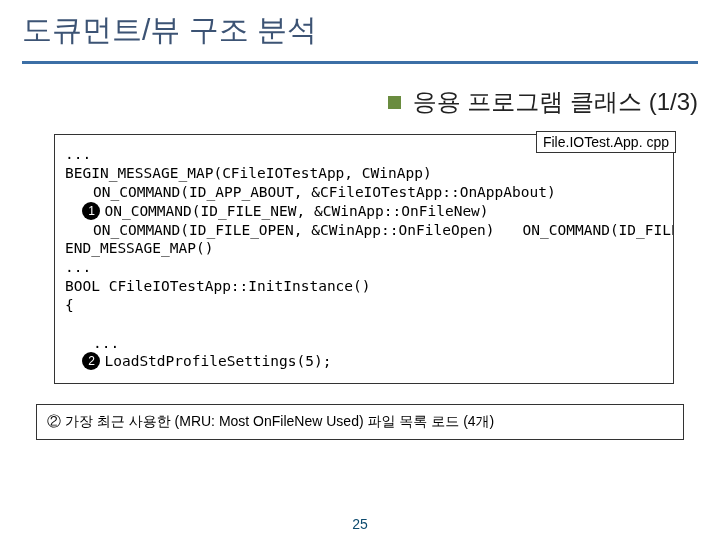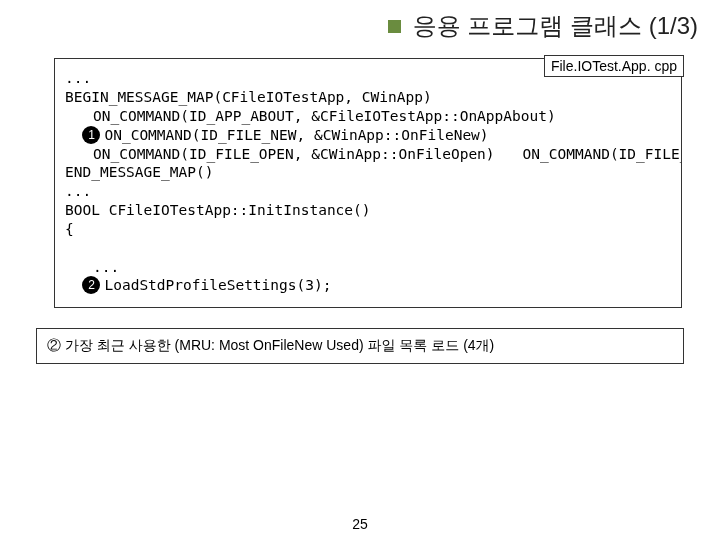--- a/index.html
+++ b/index.html
@@ -41,21 +41,21 @@
       margin-right: 12px;
       flex-shrink: 0;
     }
     .bullet-text {
       font-size: 24px;
       color: #222;
       letter-spacing: 0px;
     }
     .code-box-wrap {
       position: relative;
-      margin: 0 16px 20px 32px;
+      margin: 0 24px 20px 32px;
     }
     .file-tag {
       position: absolute;
       right: -2px;
       top: -3px;
       border: 1px solid #333;
       background: #fff;
       padding: 2px 6px;
       font-size: 14px;
       z-index: 2;
@@ -95,36 +95,37 @@
       font-size: 14px;
       background: #fff;
     }
     .pagenum {
       position: absolute;
       bottom: 8px;
       left: 0;
       right: 0;
       text-align: center;
       font-size: 14px;
-      color: #000000;
+      color: #0c4a6e;
     }
   </style>
 </head>
 <body>
 
 <div class="slide">
 
+  <div class="title">도큐먼트/뷰 구조 분석</div>
 
   <div class="bullet-row">
     <div class="bullet"></div>
     <div class="bullet-text">응용 프로그램 클래스 (1/3)</div>
   </div>
 
   <div class="code-box-wrap">
     <div class="file-tag">File.IOTest.App. cpp</div>
     <div class="code-box"><span class="line">...</span><span class="line">BEGIN_MESSAGE_MAP(CFileIOTestApp, CWinApp)</span><span class="line indent1">ON_COMMAND(ID_APP_ABOUT, &amp;CFileIOTestApp::OnAppAbout)</span><span class="line">  <span class="num-circle">1</span><span>ON_COMMAND(ID_FILE_NEW, &amp;CWinApp::OnFileNew)</span></span><span class="line indent1">ON_COMMAND(ID_FILE_OPEN, &amp;CWinApp::OnFileOpen)</span><span class="line indent1">ON_COMMAND(ID_FILE_PRINT_SETUP, &amp;CWinApp::OnFilePrintSetup)</span><span class="line">END_MESSAGE_MAP()</span><span class="line">...</span><span class="line">BOOL CFileIOTestApp::InitInstance()</span><span class="line">{</span>
-<span class="line indent1">...</span><span class="line">  <span class="num-circle">2</span><span>LoadStdProfileSettings(3);</span></span></div>
+<span class="line indent1">...</span><span class="line">  <span class="num-circle">2</span><span>LoadStdProfileSettings(5);</span></span></div>
   </div>
 
   <div class="note-box">② 가장 최근 사용한 (MRU: Most OnFileNew Used) 파일 목록 로드 (4개)</div>
 
   <div class="pagenum">25</div>
 </div>
 
 </body></html>

